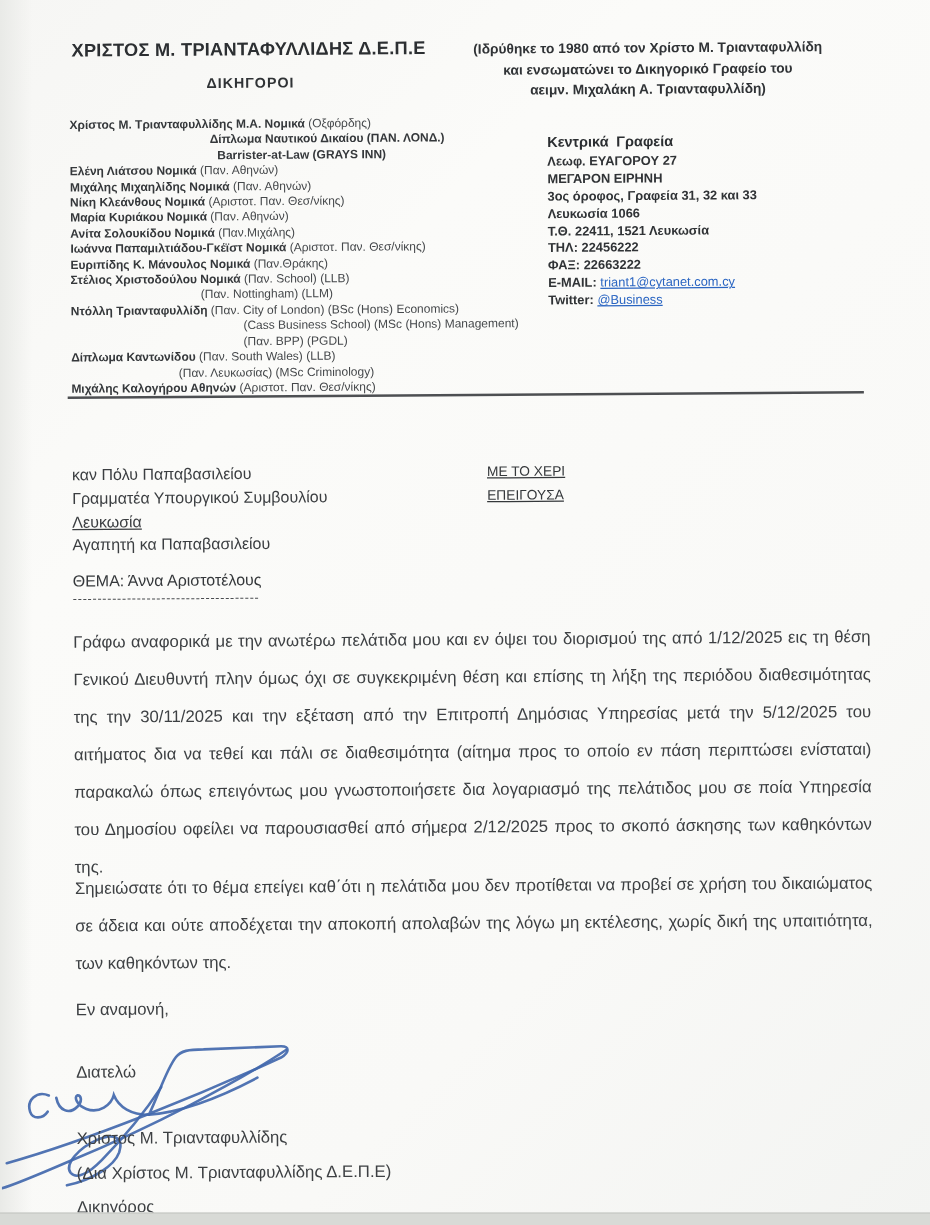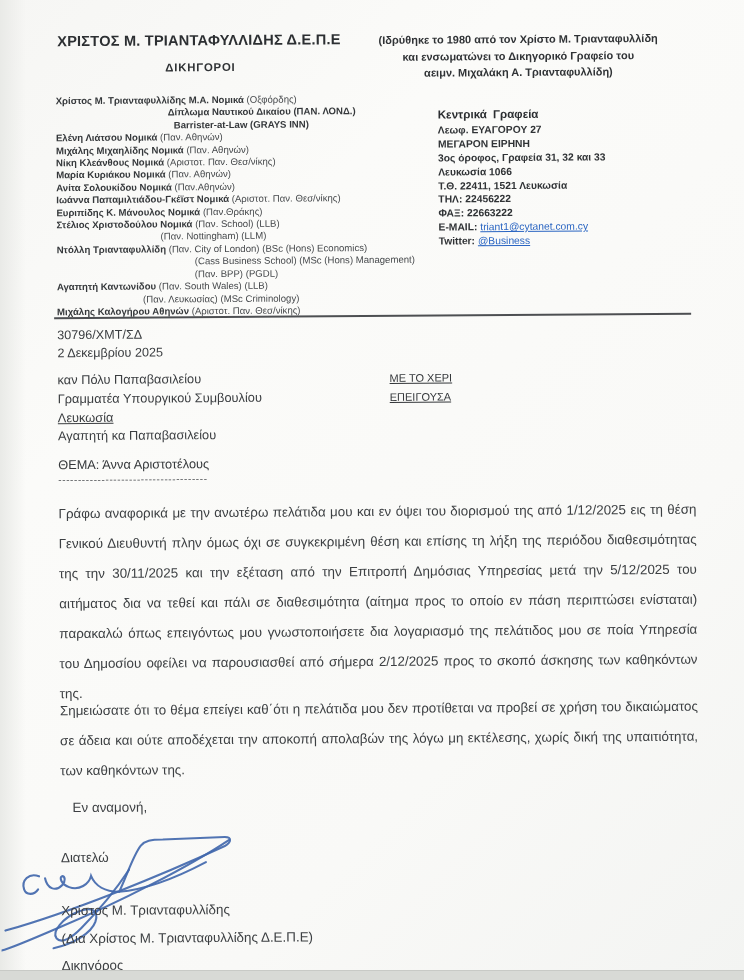--- a/index.html
+++ b/index.html
@@ -74,52 +74,48 @@
     </div>
 
     <div class="abs lawyers" style="left:58px;top:93px;">
       <div class="ln"><b>Χρίστος Μ. Τριανταφυλλίδης Μ.Α. Νομικά</b><span> (Οξφόρδης)</span></div>
       <div class="ln ind1"><b>Δίπλωμα Ναυτικού Δικαίου (ΠΑΝ. ΛΟΝΔ.)</b><span></span></div>
       <div class="ln ind2"><b>Barrister-at-Law (GRAYS INN)</b><span></span></div>
       <div class="ln"><b>Ελένη Λιάτσου Νομικά</b><span> (Παν. Αθηνών)</span></div>
       <div class="ln"><b>Μιχάλης Μιχαηλίδης Νομικά</b><span> (Παν. Αθηνών)</span></div>
       <div class="ln"><b>Νίκη Κλεάνθους Νομικά</b><span> (Αριστοτ. Παν. Θεσ/νίκης)</span></div>
       <div class="ln"><b>Μαρία Κυριάκου Νομικά</b><span> (Παν. Αθηνών)</span></div>
-      <div class="ln"><b>Ανίτα Σολουκίδου Νομικά</b><span> (Παν.Αθηνών)</span></div>
+      <div class="ln"><b>Ανίτα Σολουκίδου Νομικά</b><span> (Παν.Μιχάλης)</span></div>
       <div class="ln"><b>Ιωάννα Παπαμιλτιάδου-Γκέϊστ Νομικά</b><span> (Αριστοτ. Παν. Θεσ/νίκης)</span></div>
       <div class="ln"><b>Ευριπίδης Κ. Μάνουλος Νομικά</b><span> (Παν.Θράκης)</span></div>
       <div class="ln"><b>Στέλιος Χριστοδούλου Νομικά</b><span> (Παν. School) (LLB)</span></div>
       <div class="ln ind3"><b></b><span>(Παν. Nottingham) (LLM)</span></div>
       <div class="ln"><b>Ντόλλη Τριανταφυλλίδη</b><span> (Παν. City of London) (BSc (Hons) Economics)</span></div>
       <div class="ln ind4"><b></b><span>(Cass Business School) (MSc (Hons) Management)</span></div>
       <div class="ln ind4"><b></b><span>(Παν. BPP) (PGDL)</span></div>
-      <div class="ln"><b>Αγαπητή Καντωνίδου</b><span> (Παν. South Wales) (LLB)</span></div>
+      <div class="ln"><b>Δίπλωμα Καντωνίδου</b><span> (Παν. South Wales) (LLB)</span></div>
       <div class="ln ind6"><b></b><span>(Παν. Λευκωσίας) (MSc Criminology)</span></div>
       <div class="ln"><b>Μιχάλης Καλογήρου Αθηνών</b><span> (Αριστοτ. Παν. Θεσ/νίκης)</span></div>
     </div>
 
     <div class="abs offices" style="left:440px;top:108px;">
       <div class="ttl">Κεντρικά  Γραφεία</div>
       <div>Λεωφ. ΕΥΑΓΟΡΟΥ 27</div>
       <div>ΜΕΓΑΡΟΝ ΕΙΡΗΝΗ</div>
       <div>3ος όροφος, Γραφεία 31, 32  και 33</div>
       <div>Λευκωσία 1066</div>
       <div>Τ.Θ. 22411, 1521 Λευκωσία</div>
       <div>ΤΗΛ: 22456222</div>
       <div>ΦΑΞ: 22663222</div>
       <div><span>E-MAIL: </span><a href="#">triant1@cytanet.com.cy</a></div>
       <div><span>Twitter: </span><a href="#">@Business</a></div>
     </div>
 
     <div class="abs rule" style="left:55px;top:315px;width:637px;"></div>
 
-    <div class="abs meta" style="left:58px;top:324px;">
-      <div>30796/ΧΜΤ/ΣΔ</div>
-      <div>2 Δεκεμβρίου 2025</div>
-    </div>
 
     <div class="abs addr" style="left:58px;top:369px;">
       <div>καν Πόλυ Παπαβασιλείου</div>
       <div>Γραμματέα  Υπουργικού Συμβουλίου</div>
       <div class="u">Λευκωσία</div>
       <div>Αγαπητή κα Παπαβασιλείου</div>
     </div>
 
     <div class="abs delivery" style="left:390px;top:369px;">
       <div class="u">ΜΕ ΤΟ ΧΕΡΙ</div>
@@ -127,21 +123,21 @@
     </div>
 
     <div class="abs" style="left:58px;top:455px;">
       <div class="subject">ΘΕΜΑ: Άννα Αριστοτέλους</div>
       <div class="subject-dashes">--------------------------------------</div>
     </div>
 
     <div class="abs para" style="left:58px;top:497px;">Γράφω αναφορικά με την ανωτέρω πελάτιδα μου και εν όψει του διορισμού της από 1/12/2025 εις τη θέση  Γενικού Διευθυντή πλην όμως όχι σε συγκεκριμένη θέση και επίσης τη λήξη της περιόδου διαθεσιμότητας της την 30/11/2025 και την εξέταση από την Επιτροπή Δημόσιας Υπηρεσίας μετά την 5/12/2025  του αιτήματος δια να τεθεί και πάλι σε διαθεσιμότητα  (αίτημα προς το οποίο εν πάση περιπτώσει ενίσταται) παρακαλώ όπως επειγόντως μου γνωστοποιήσετε  δια λογαριασμό της πελάτιδος μου σε ποία  Υπηρεσία του Δημοσίου οφείλει να παρουσιασθεί από σήμερα 2/12/2025 προς το σκοπό άσκησης των καθηκόντων της.</div>
     <div class="abs para" style="left:58px;top:694px;">Σημειώσατε ότι το θέμα επείγει καθ΄ότι  η πελάτιδα μου δεν προτίθεται να προβεί σε  χρήση του δικαιώματος σε άδεια  και ούτε αποδέχεται την αποκοπή απολαβών  της λόγω μη εκτέλεσης, χωρίς δική της υπαιτιότητα, των  καθηκόντων της.</div>
 
-    <div class="abs closing" style="left:70px;top:798px;">Εν αναμονή,</div>
+    <div class="abs closing" style="left:58px;top:798px;">Εν αναμονή,</div>
     <div class="abs closing" style="left:58px;top:848px;">Διατελώ</div>
 
     <svg class="sig-svg" viewBox="0 0 330 130">
       <path d="M 118 60 C 126 44 132 24 140 14 C 144 9 150 8 162 8 L 224 6 C 231 6 231 11 224 15 C 160 44 70 80 4 98"></path>
       <path d="M 228 9 C 190 34 120 70 56 96 C 30 107 8 116 0 118"></path>
       <path d="M 38 44 C 28 40 20 48 23 57 C 25 63 33 63 37 57 M 44 46 C 46 56 54 60 61 53 C 65 49 64 44 61 44 C 58 45 60 52 68 55 C 78 59 88 52 90 44 C 94 54 104 60 118 60 C 146 58 180 44 205 31"></path>
       <path d="M 128 38 C 112 62 92 84 80 96 C 70 106 60 112 55 106 C 50 99 62 86 76 80 C 90 74 98 78 94 90 C 90 101 72 112 52 116"></path>
     </svg>
 
     <div class="abs sigblock" style="left:58px;top:895px;">

